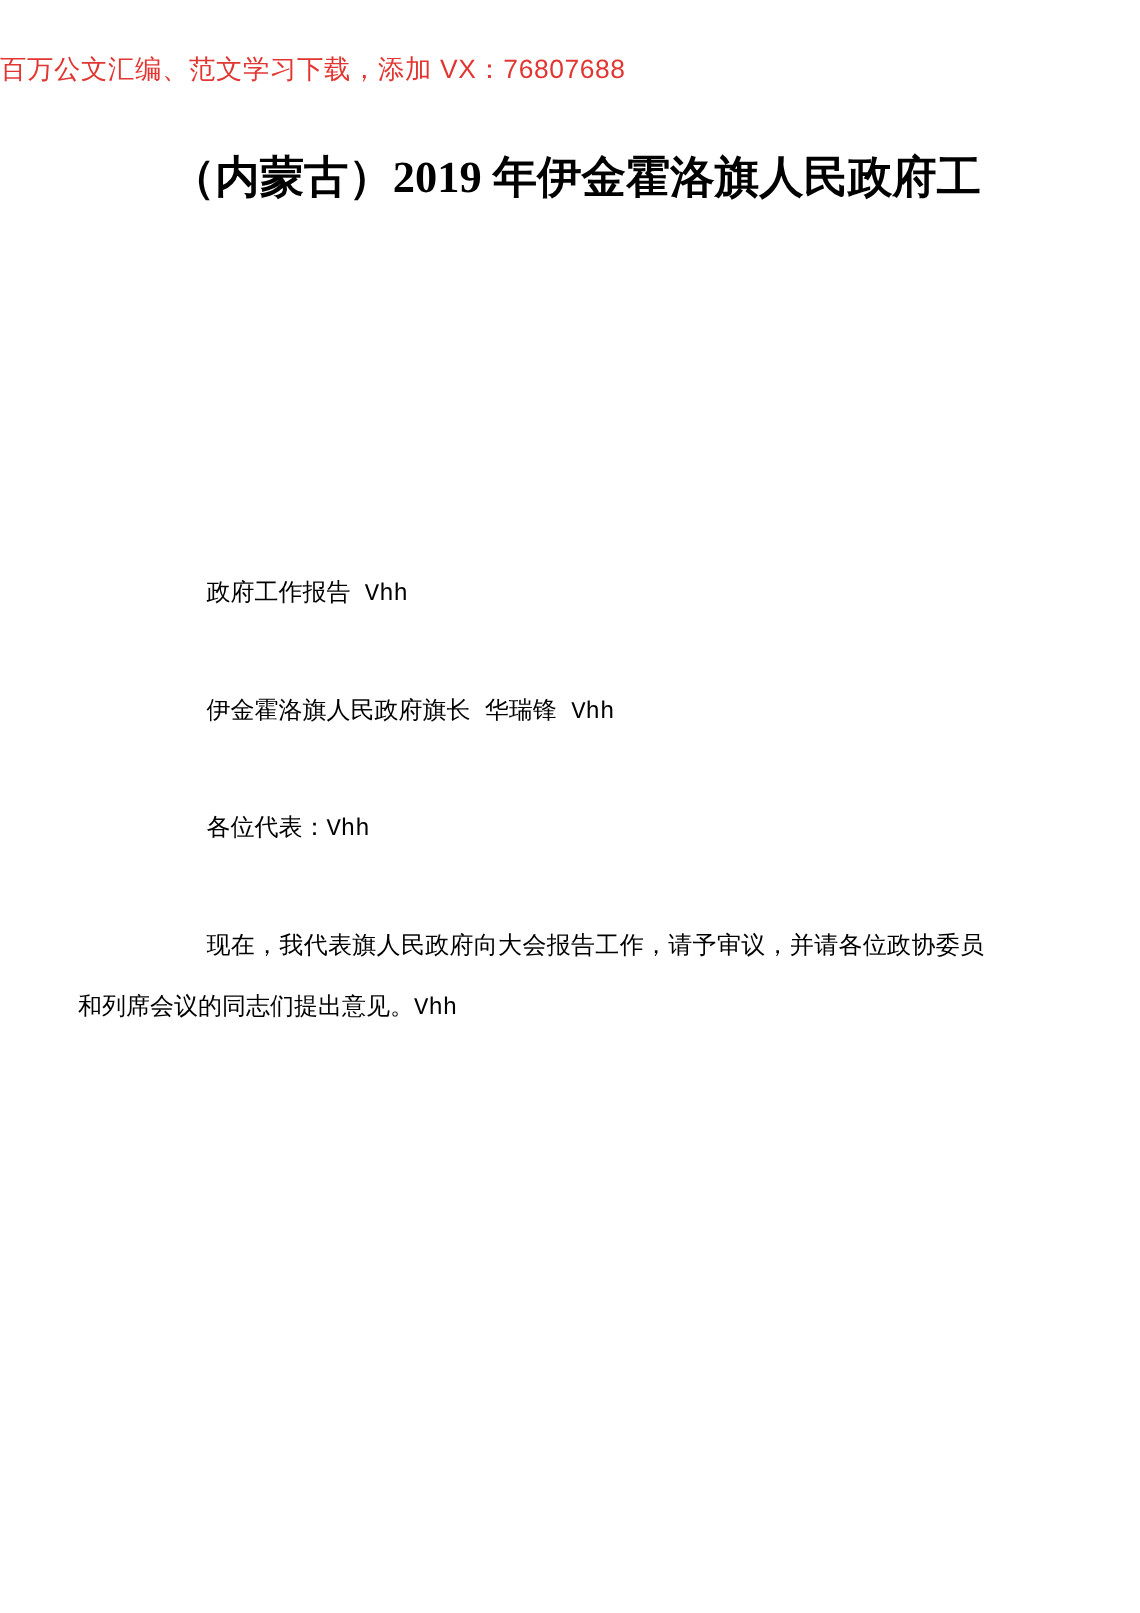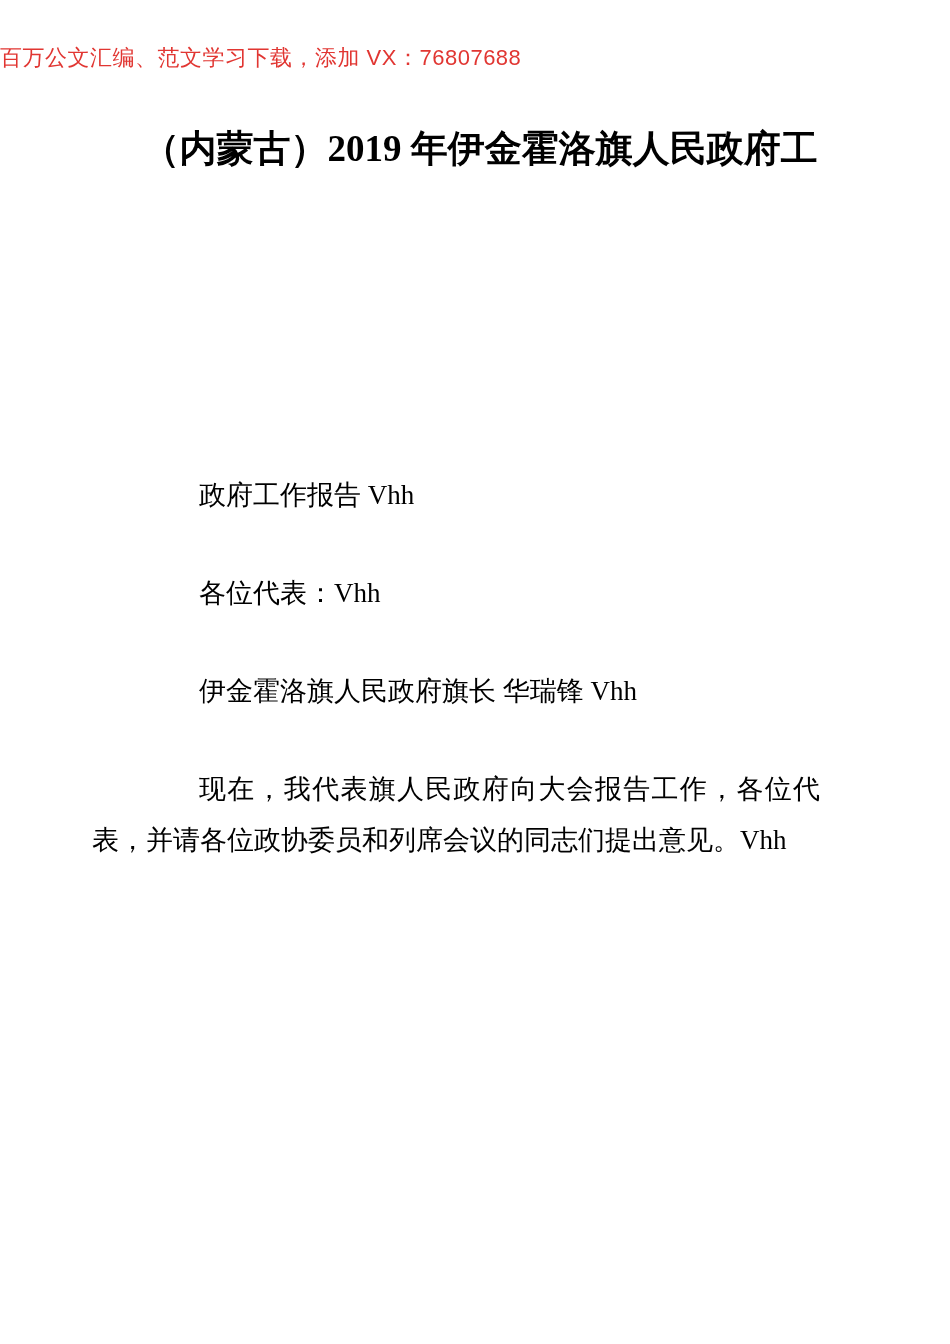--- a/index.html
+++ b/index.html
@@ -30,25 +30,25 @@
     font-family: "Liberation Serif", serif;
     font-weight: bold;
     font-size: 37px;
     line-height: 54px;
   }
   .doc-title .tline {
     display: block;
     white-space: nowrap;
   }
   .doc-body {
-    margin: 294px 130px 0 92px;
-    font-size: 27px;
+    margin: 294px 130px 0 65px;
+    font-size: 20px;
     line-height: 51px;
     text-align: justify;
-    font-family: Liberation Serif, serif;
+    font-family: Liberation Mono, monospace;
   }
   .doc-body p {
     margin: 0 0 47px 0;
     text-indent: 107px;
   }
 </style>
 </head>
 <body>
 
 <div class="page" style="background: rgb(255, 255, 255);">
@@ -56,18 +56,18 @@
   <div class="promo" style="color: rgb(225, 54, 50);">
     <span>百万公文汇编、范文学习下载，添加 VX：76807688</span>
   </div>
 
   <h1 class="doc-title">
     <span class="tline">（内蒙古）2019 年伊金霍洛旗人民政府工</span>
   </h1>
 
   <div class="doc-body">
     <p>政府工作报告 Vhh</p>
+    <p>伊金霍洛旗人民政府旗长 华瑞锋 Vhh</p>
     <p>各位代表：Vhh</p>
-    <p>伊金霍洛旗人民政府旗长 华瑞锋 Vhh</p>
-    <p>现在，我代表旗人民政府向大会报告工作，各位代表，并请各位政协委员和列席会议的同志们提出意见。Vhh</p>
+    <p>现在，我代表旗人民政府向大会报告工作，请予审议，并请各位政协委员和列席会议的同志们提出意见。Vhh</p>
   </div>
 
 </div>
 
 </body></html>

